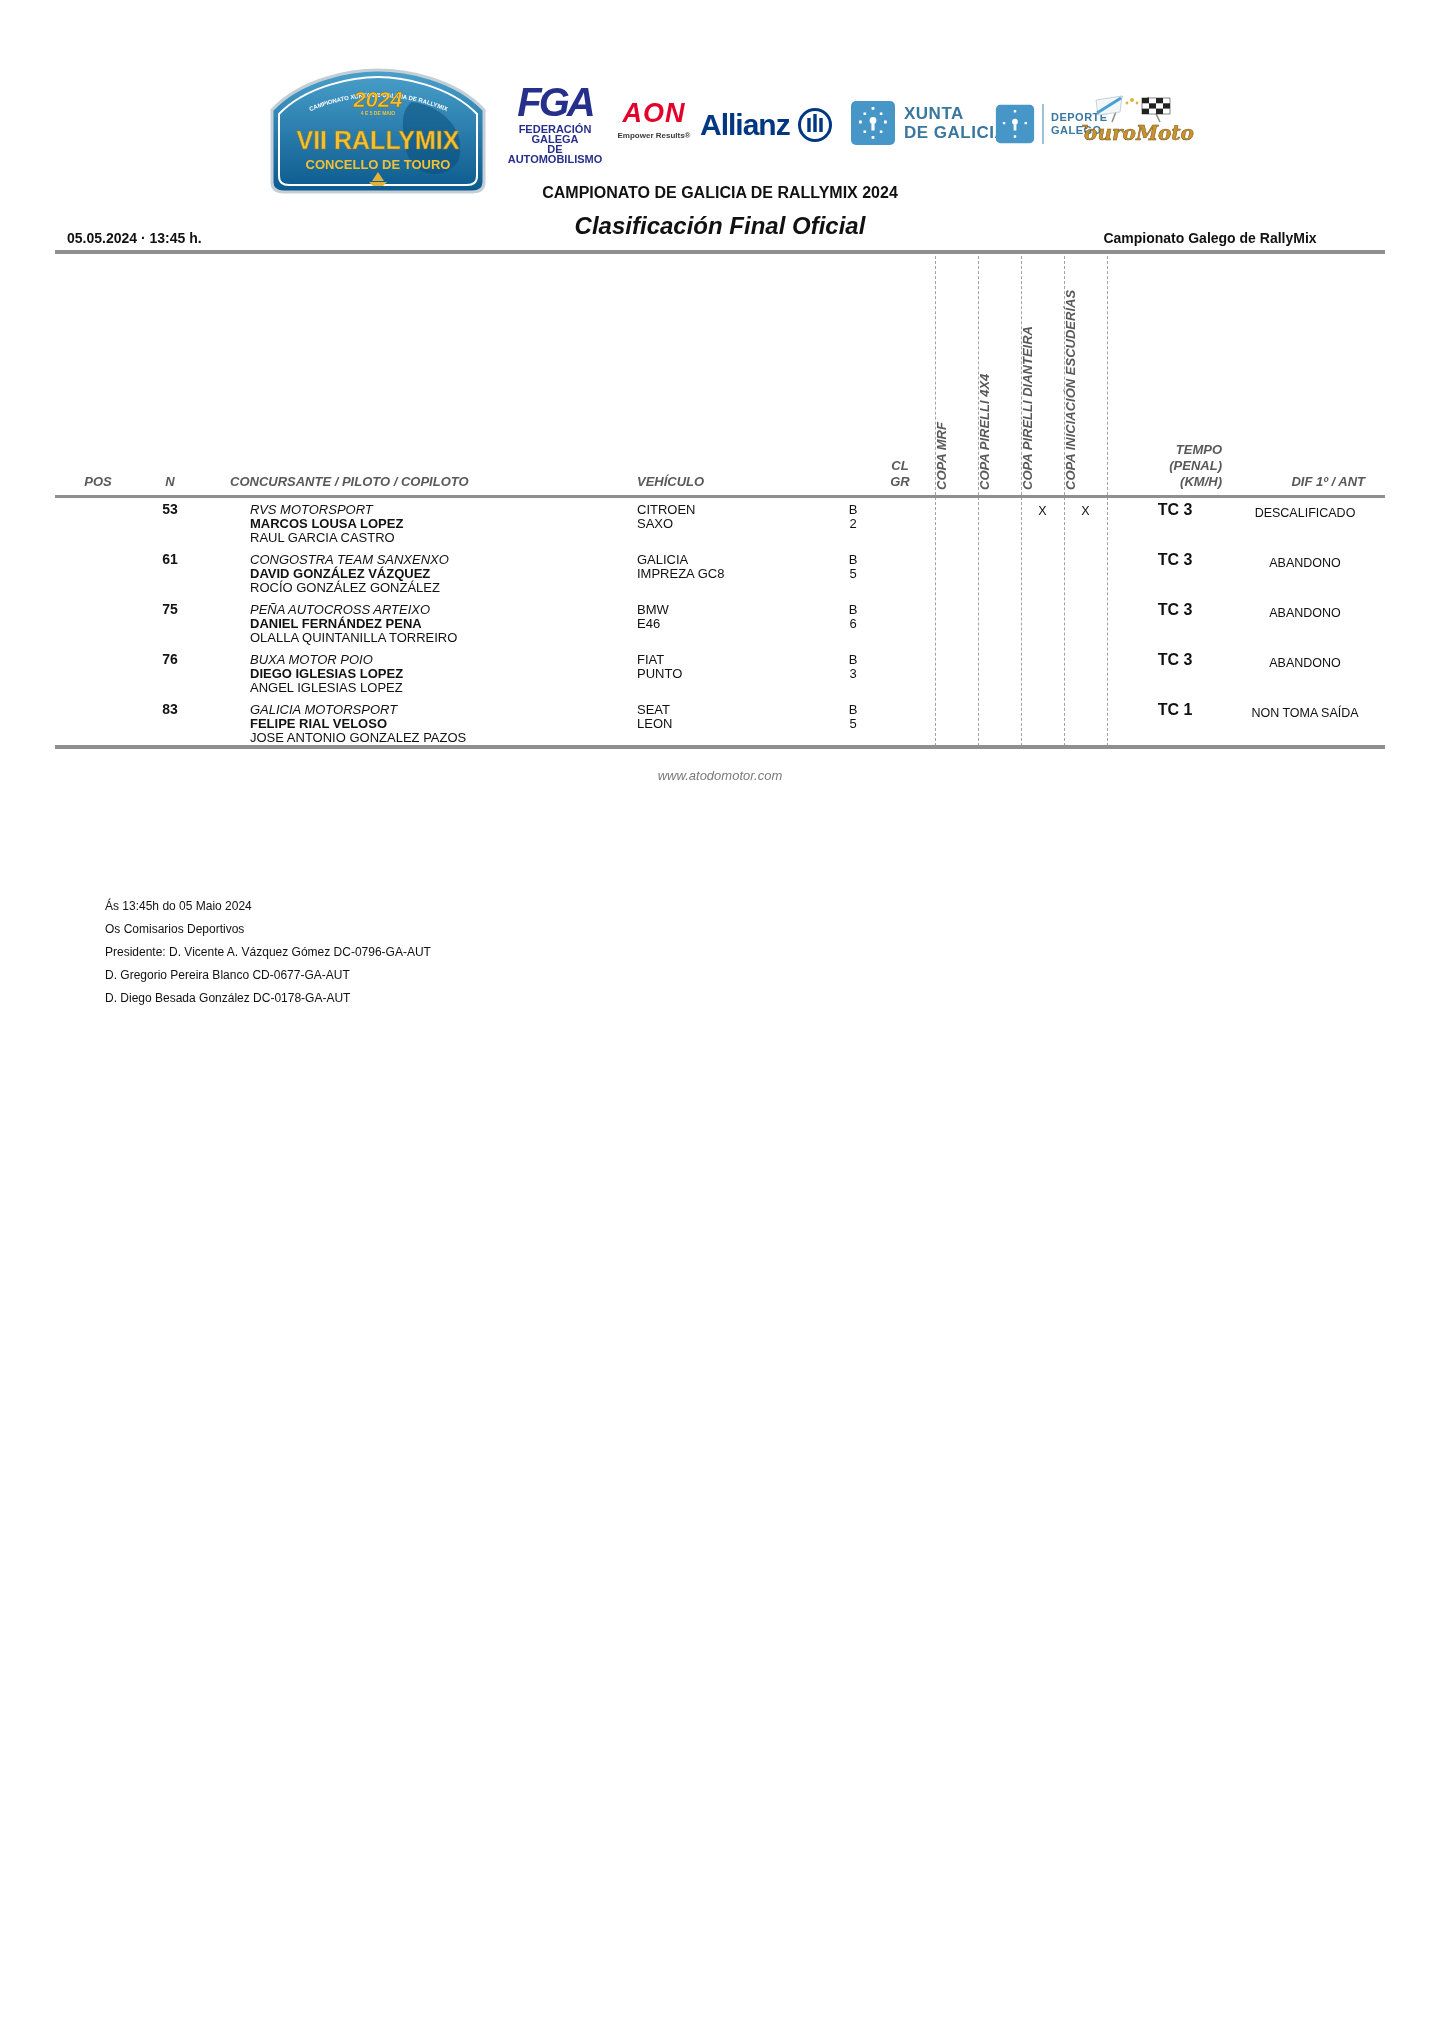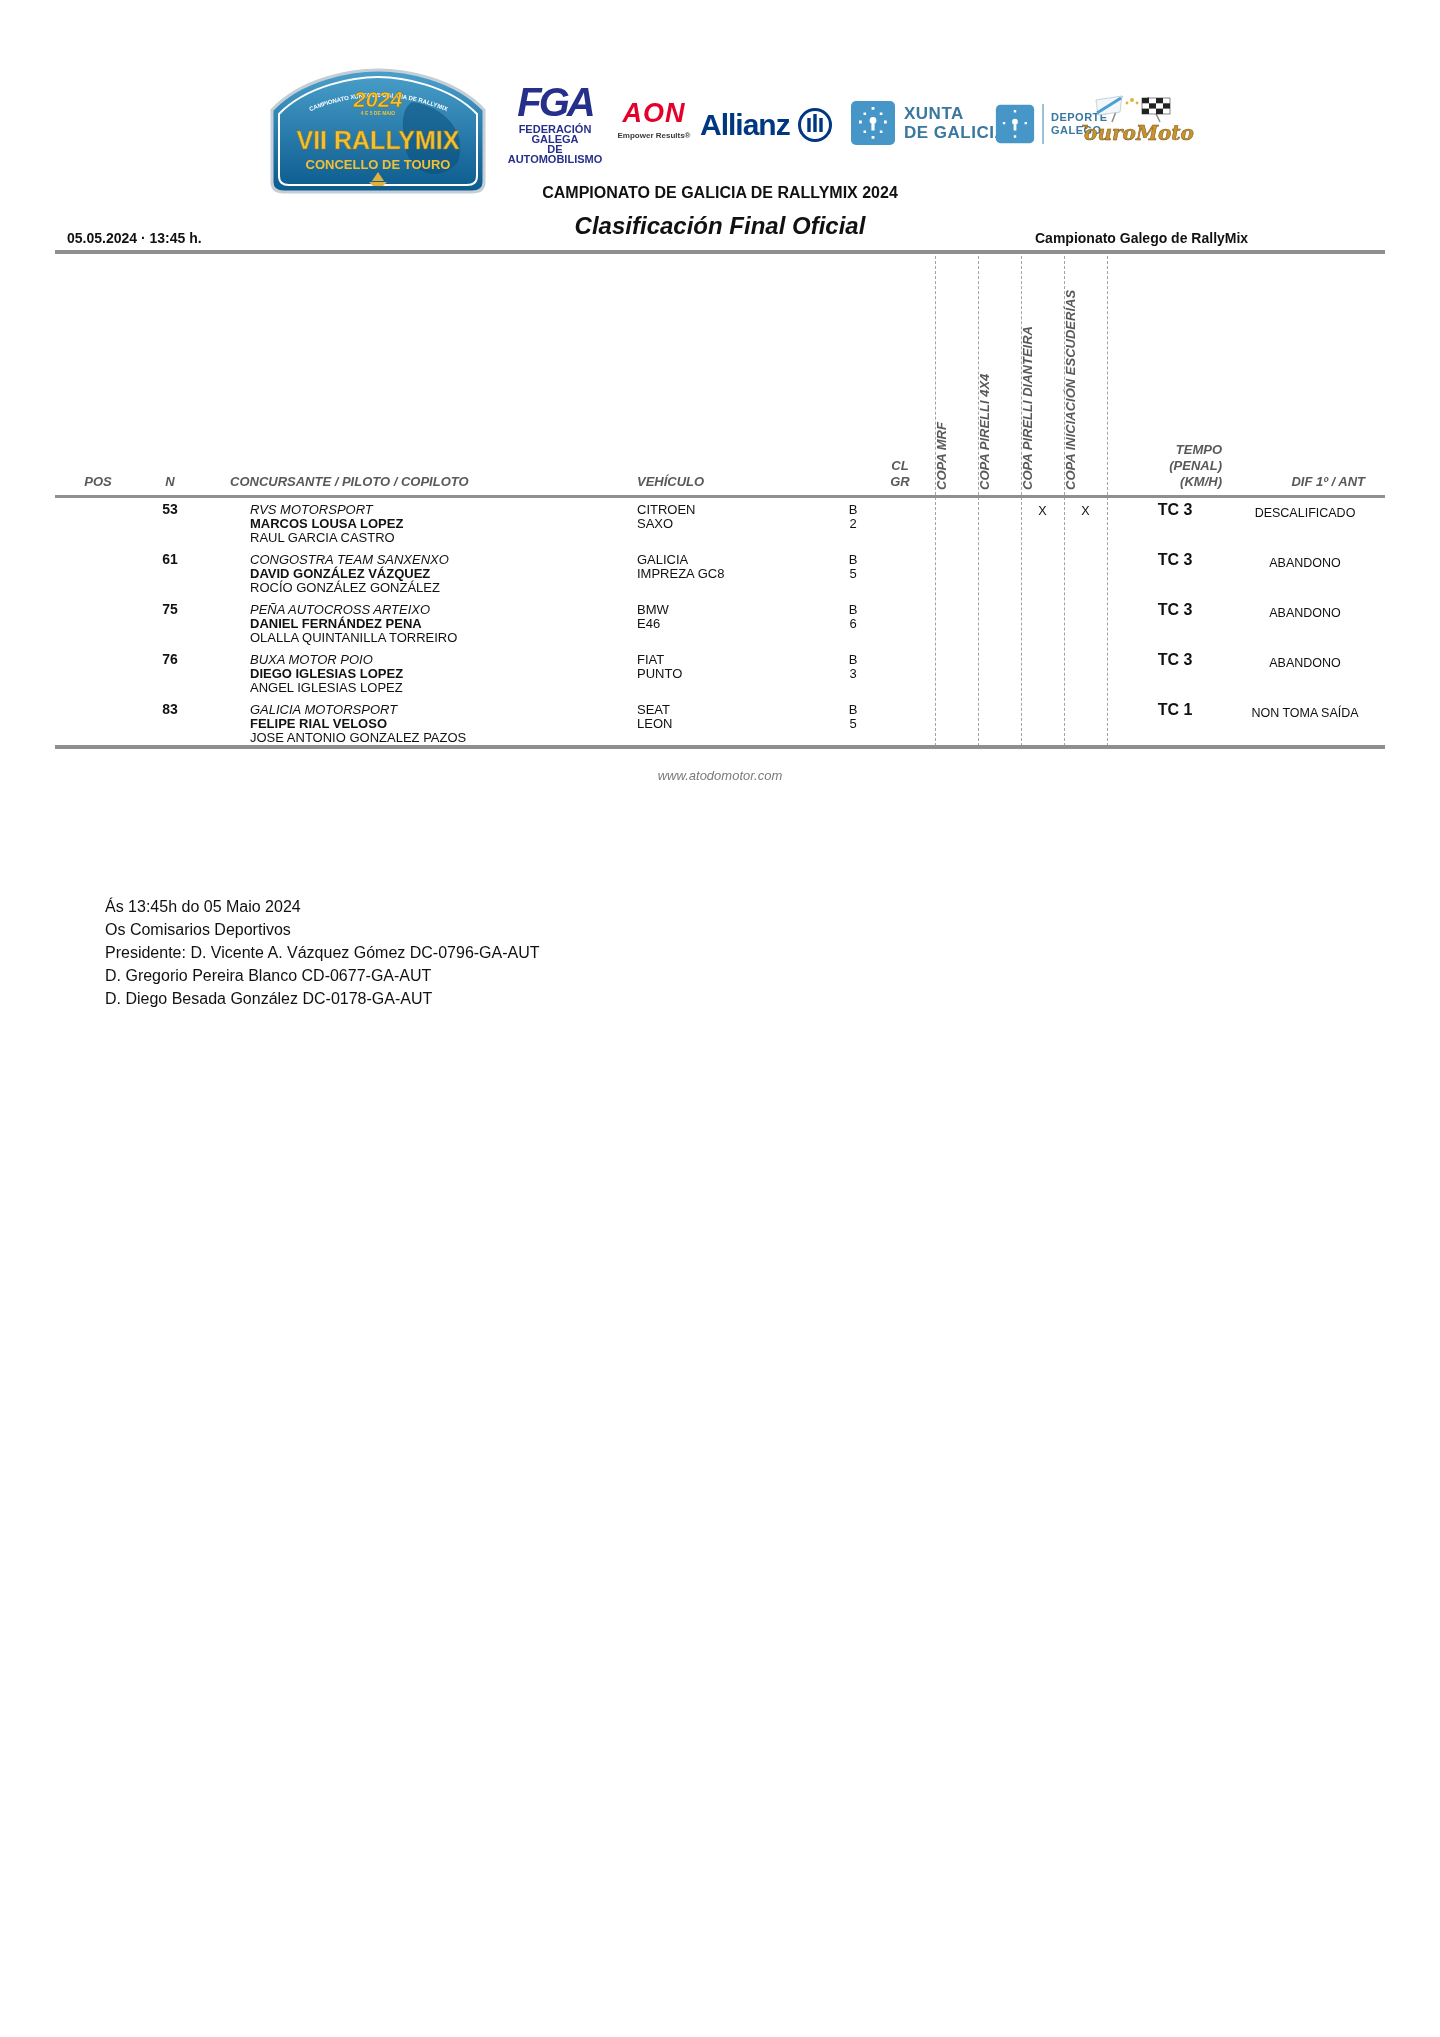--- a/index.html
+++ b/index.html
@@ -21,21 +21,21 @@
   .xunta-text{color:#39779f;font-size:17px;font-weight:bold;line-height:19px;letter-spacing:.5px;}
   .logo-deporte{left:995px;top:104px;display:flex;align-items:center;gap:7px;}
   .deporte-bar{width:2px;height:40px;background:#9cc2da;}
   .deporte-text{color:#39779f;font-size:11px;font-weight:bold;line-height:13px;letter-spacing:.5px;}
   .logo-touro{left:1082px;top:92px;width:112px;height:62px;}
 
   
   .champ-line{left:0;top:184px;width:1440px;text-align:center;font-weight:bold;font-size:16px;}
   .tb-date{left:67px;top:230px;font-weight:bold;font-size:14px;}
   .tb-title{left:0;top:212px;width:1440px;text-align:center;font-weight:bold;font-style:italic;font-size:24px;}
-  .tb-right{left:1035px;top:230px;width:350px;text-align:left;font-weight:bold;font-size:14px;}
+  .tb-right{left:1035px;top:230px;width:350px;text-align:center;font-weight:bold;font-size:14px;}
 
   
   .rule{left:55px;width:1330px;background:#8f8f8f;}
   .rule-top{top:250px;height:4px;}
   .rule-head{top:495px;height:3px;}
   .rule-bottom{top:745px;height:4px;}
   .vdash{top:256px;height:490px;width:0;border-left:1px dashed #a3a3a3;}
 
   
   .th{color:#595959;font-weight:bold;font-style:italic;font-size:13px;line-height:16px;}
@@ -58,21 +58,21 @@
   .ln-pilot{font-weight:bold;}
   .c-veh{left:637px;top:3px;}
   .c-clgr{left:840px;top:3px;width:26px;text-align:center;}
   .c-mark{top:4px;width:41px;text-align:center;font-size:12.5px;}
   .m-mrf{left:936px;} .m-p4{left:979px;} .m-dian{left:1022px;} .m-inic{left:1065px;}
   .c-tempo{left:1125px;top:3px;width:100px;text-align:center;font-weight:bold;font-size:16px;}
   .c-dif{left:1230px;top:6px;width:150px;text-align:center;font-size:12.5px;}
 
   
   .website{left:0;top:768px;width:1440px;text-align:center;color:#7a7a7a;font-style:italic;font-size:13px;}
-  .signoff{left:105px;top:895px;font-size:16px;line-height:23px;}
+  .signoff{left:105px;top:895px;font-size:12px;line-height:23px;}
 </style>
 </head>
 <body>
 
 <div class="page">
 
   <svg class="abs plate" viewBox="0 0 233 140">
     <defs>
       <linearGradient id="pg" x1="0" y1="0" x2="0" y2="1">
         <stop offset="0" stop-color="#4aa0cb"></stop>

